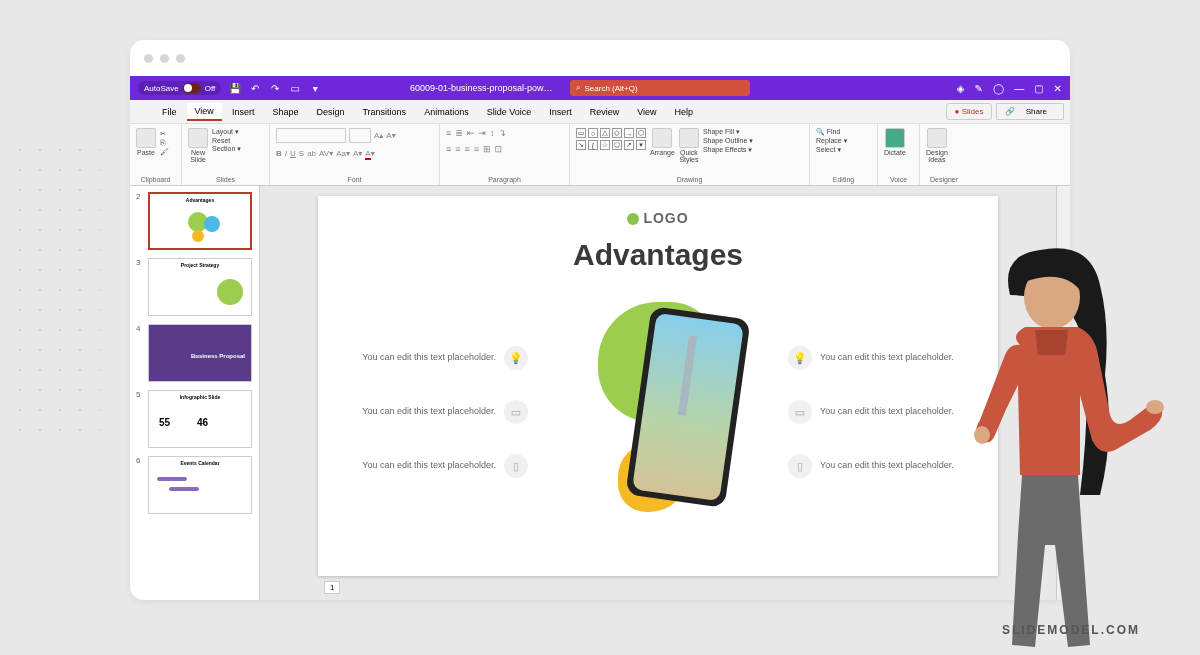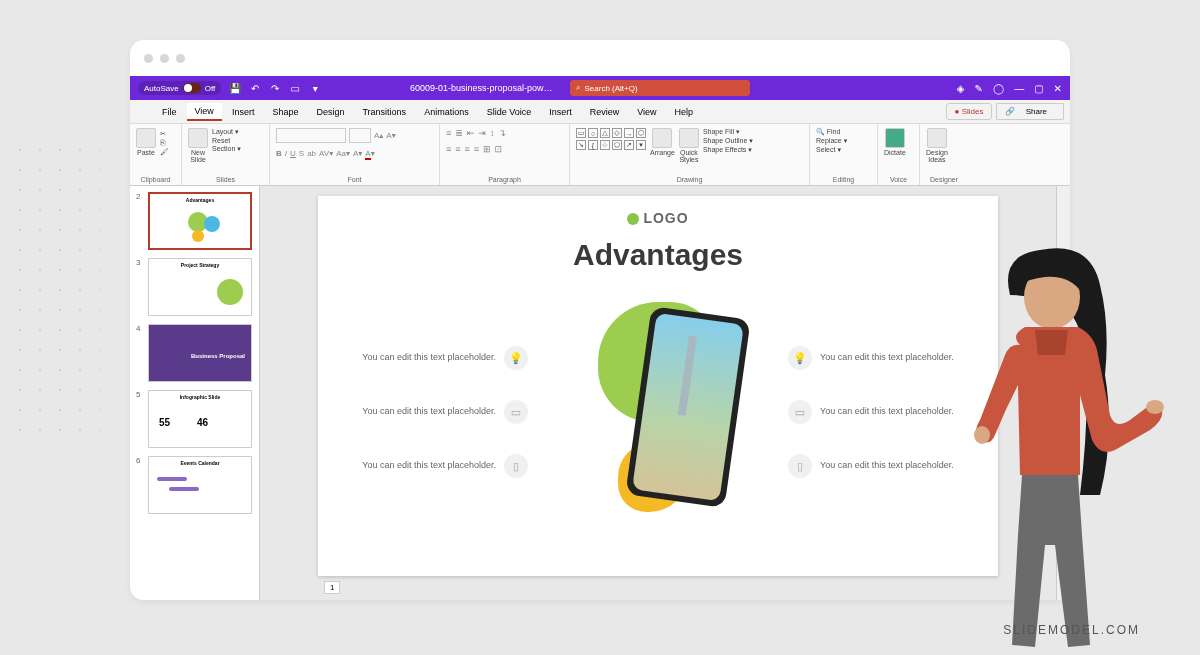--- a/index.html
+++ b/index.html
@@ -75,21 +75,21 @@
   .phone .screen { width: 100%; height: 100%; background: linear-gradient(180deg,#87ceeb 0%,#b8d4a8 60%,#d4c398 100%); border-radius: 10px; position: relative; overflow: hidden; }
   .phone .screen::before { content: ""; position: absolute; left: 40%; top: 10%; width: 8px; height: 80px; background: #a8b8c0; }
   .page-num { position: absolute; bottom: -18px; left: 6px; font-size: 8px; background: #fff; border: 1px solid #ccc; padding: 1px 5px; }
 
   .vscroll { width: 14px; background: #f0f0f0; border-left: 1px solid #ccc; }
 
   
   .person { position: absolute; right: 30px; bottom: 0; width: 220px; height: 420px; }
   .person svg { width: 100%; height: 100%; }
 
-  .watermark { position: absolute; right: 60px; bottom: 18px; font-size: 12px; letter-spacing: 2px; color: #555; font-weight: 400; }
+  .watermark { position: absolute; right: 60px; bottom: 18px; font-size: 12px; letter-spacing: 2px; color: #555; font-weight: 700; }
 </style>
 </head>
 <body>
 
 <div class="dots"></div>
 
 <div class="browser">
   <div class="browser-top">
     <div class="dot"></div>
     <div class="dot"></div>

